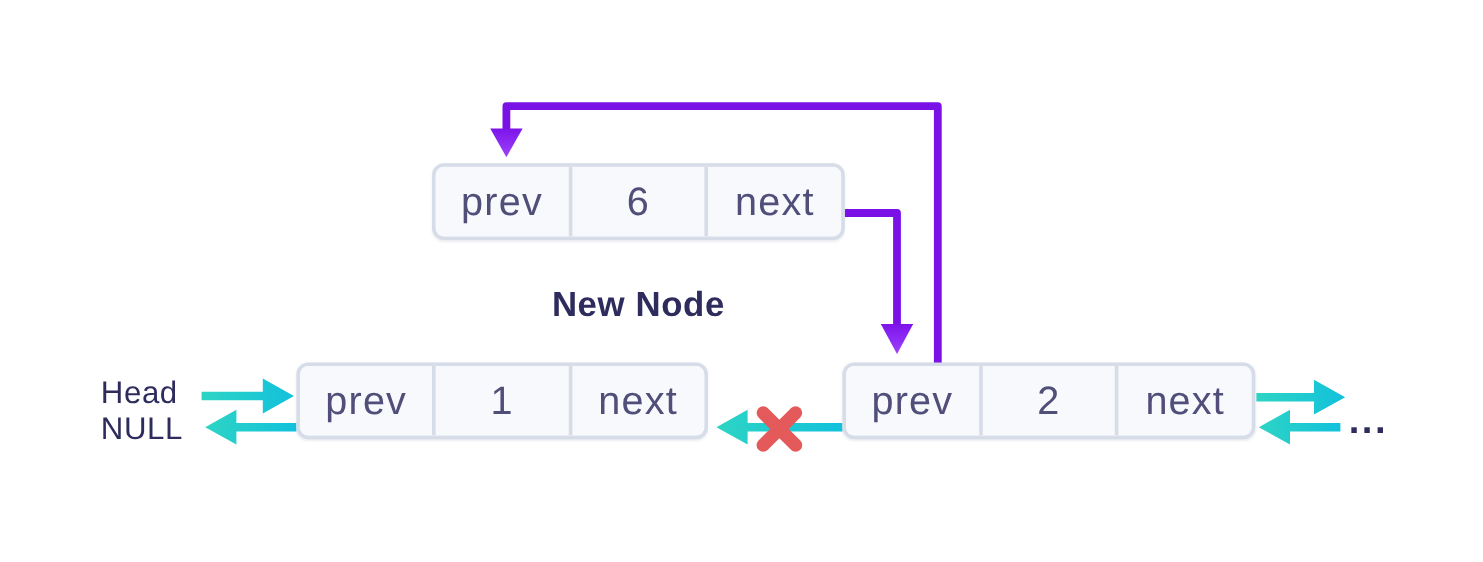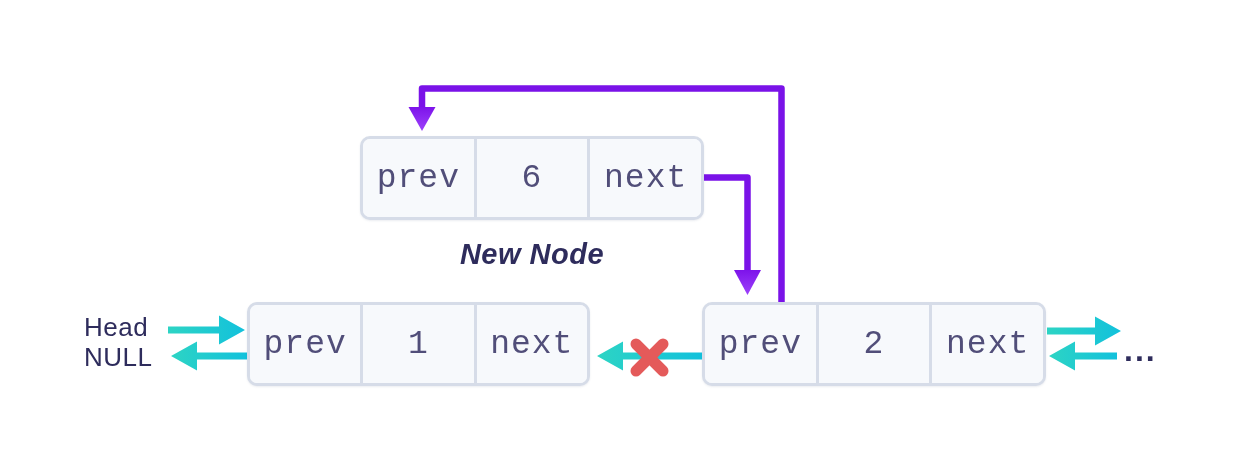--- a/index.html
+++ b/index.html
@@ -13,28 +13,27 @@
   }
   .arrow-layer {
     position: absolute;
     left: 0; top: 0;
     width: 1236px; height: 468px;
   }
   .node {
     position: absolute;
     display: flex;
     width: 344px;
-    height: 84px;
+    height: 64px;
     background: #f7f9fc;
     border: 3px solid #d6dce8;
     border-radius: 10px;
     box-sizing: border-box;
     box-shadow: 0 1px 2px rgba(90,110,140,0.12);
     overflow: hidden;
-    font-family: Liberation Mono, monospace;
   }
   .cell {
     flex: 1;
     display: flex;
     align-items: center;
     justify-content: center;
     font-size: 33px;
     letter-spacing: 1px;
     color: #514e79;
     background: #f7f9fc;
@@ -45,21 +44,20 @@
   .node-node2   { left: 702px; top: 302px; }
   .caption {
     position: absolute;
     left: 360px; top: 238px;
     width: 344px;
     text-align: center;
     font-size: 29px;
     font-weight: bold;
     color: #2e2c5c;
     letter-spacing: 0.5px;
-    font-style: italic;
   }
   .head-null {
     position: absolute;
     left: 84px; top: 312px;
     font-size: 26px;
     font-weight: normal;
     color: #2e2c5c;
     line-height: 30px;
     letter-spacing: 0.5px;
   }

